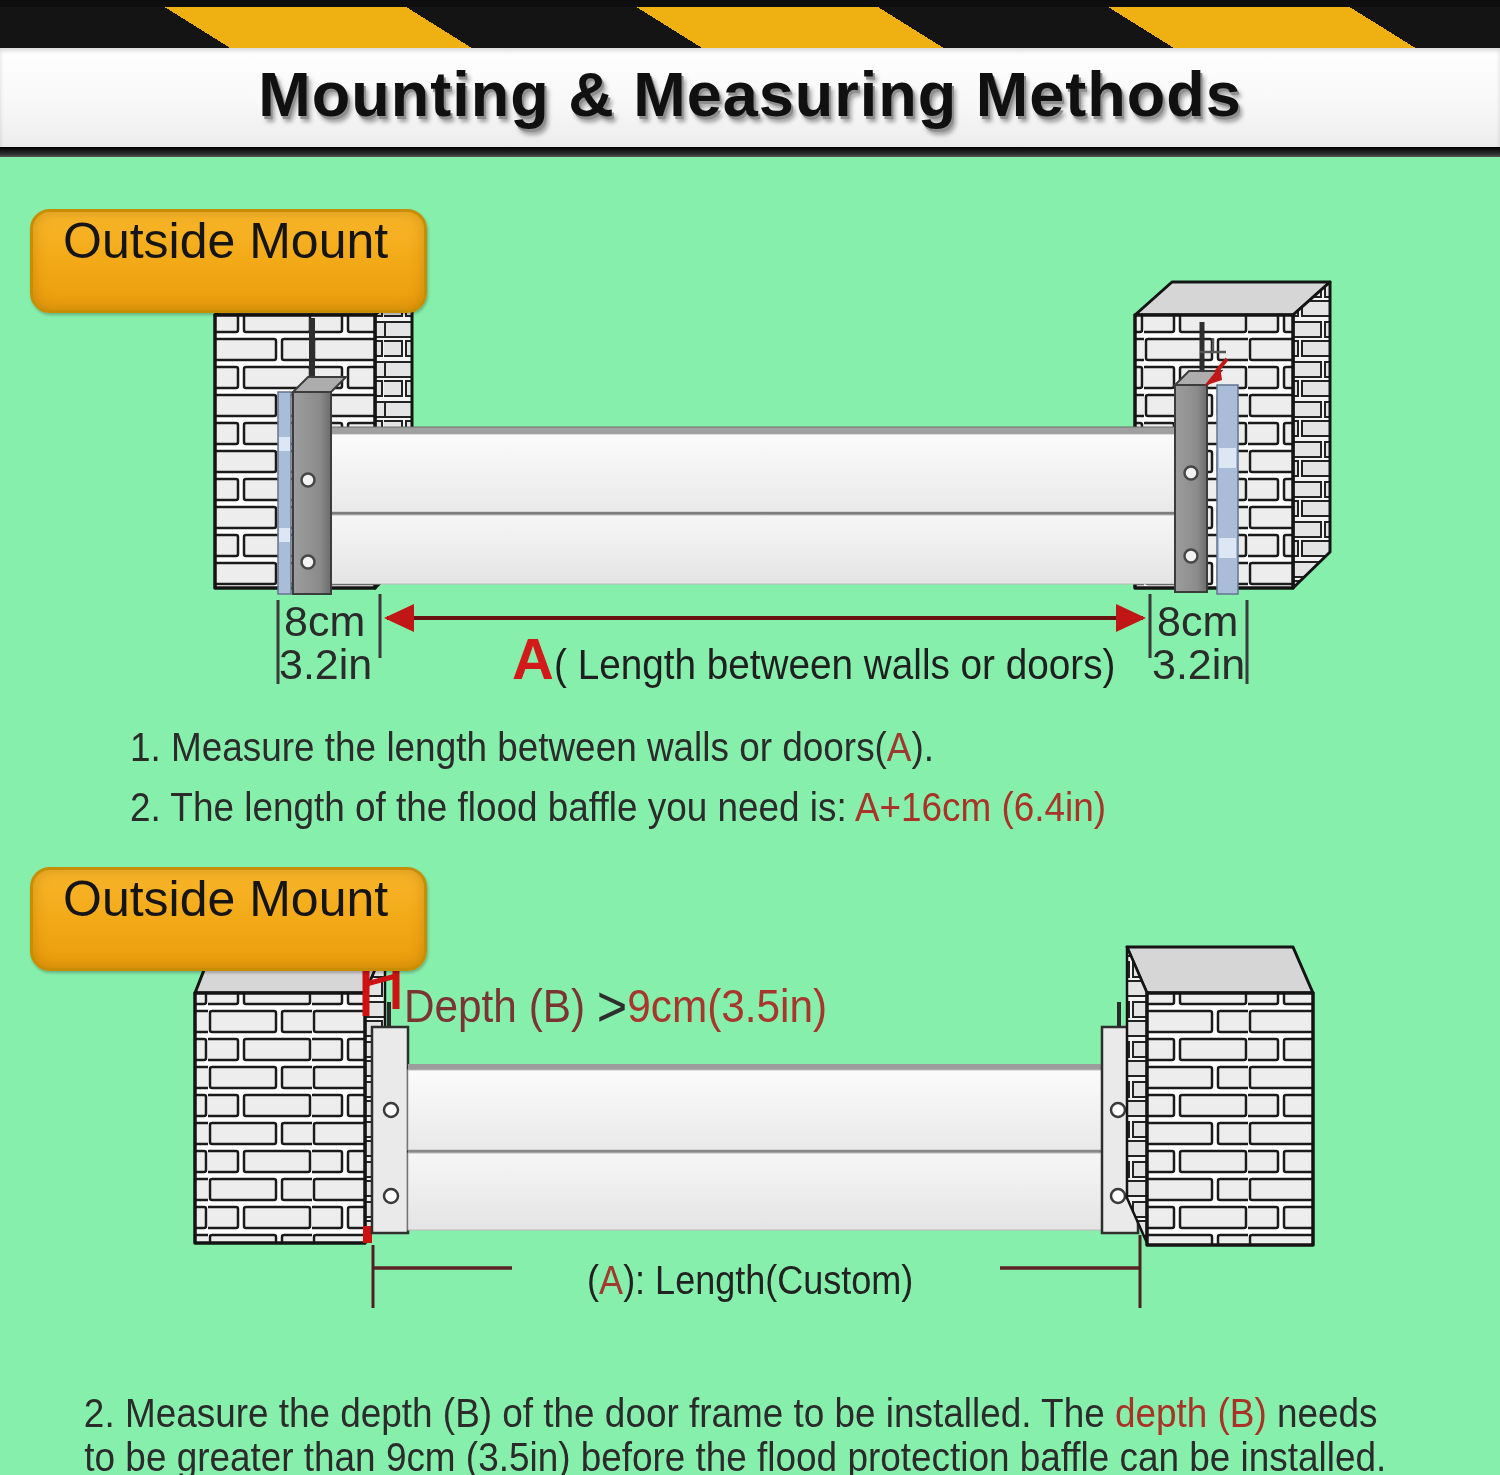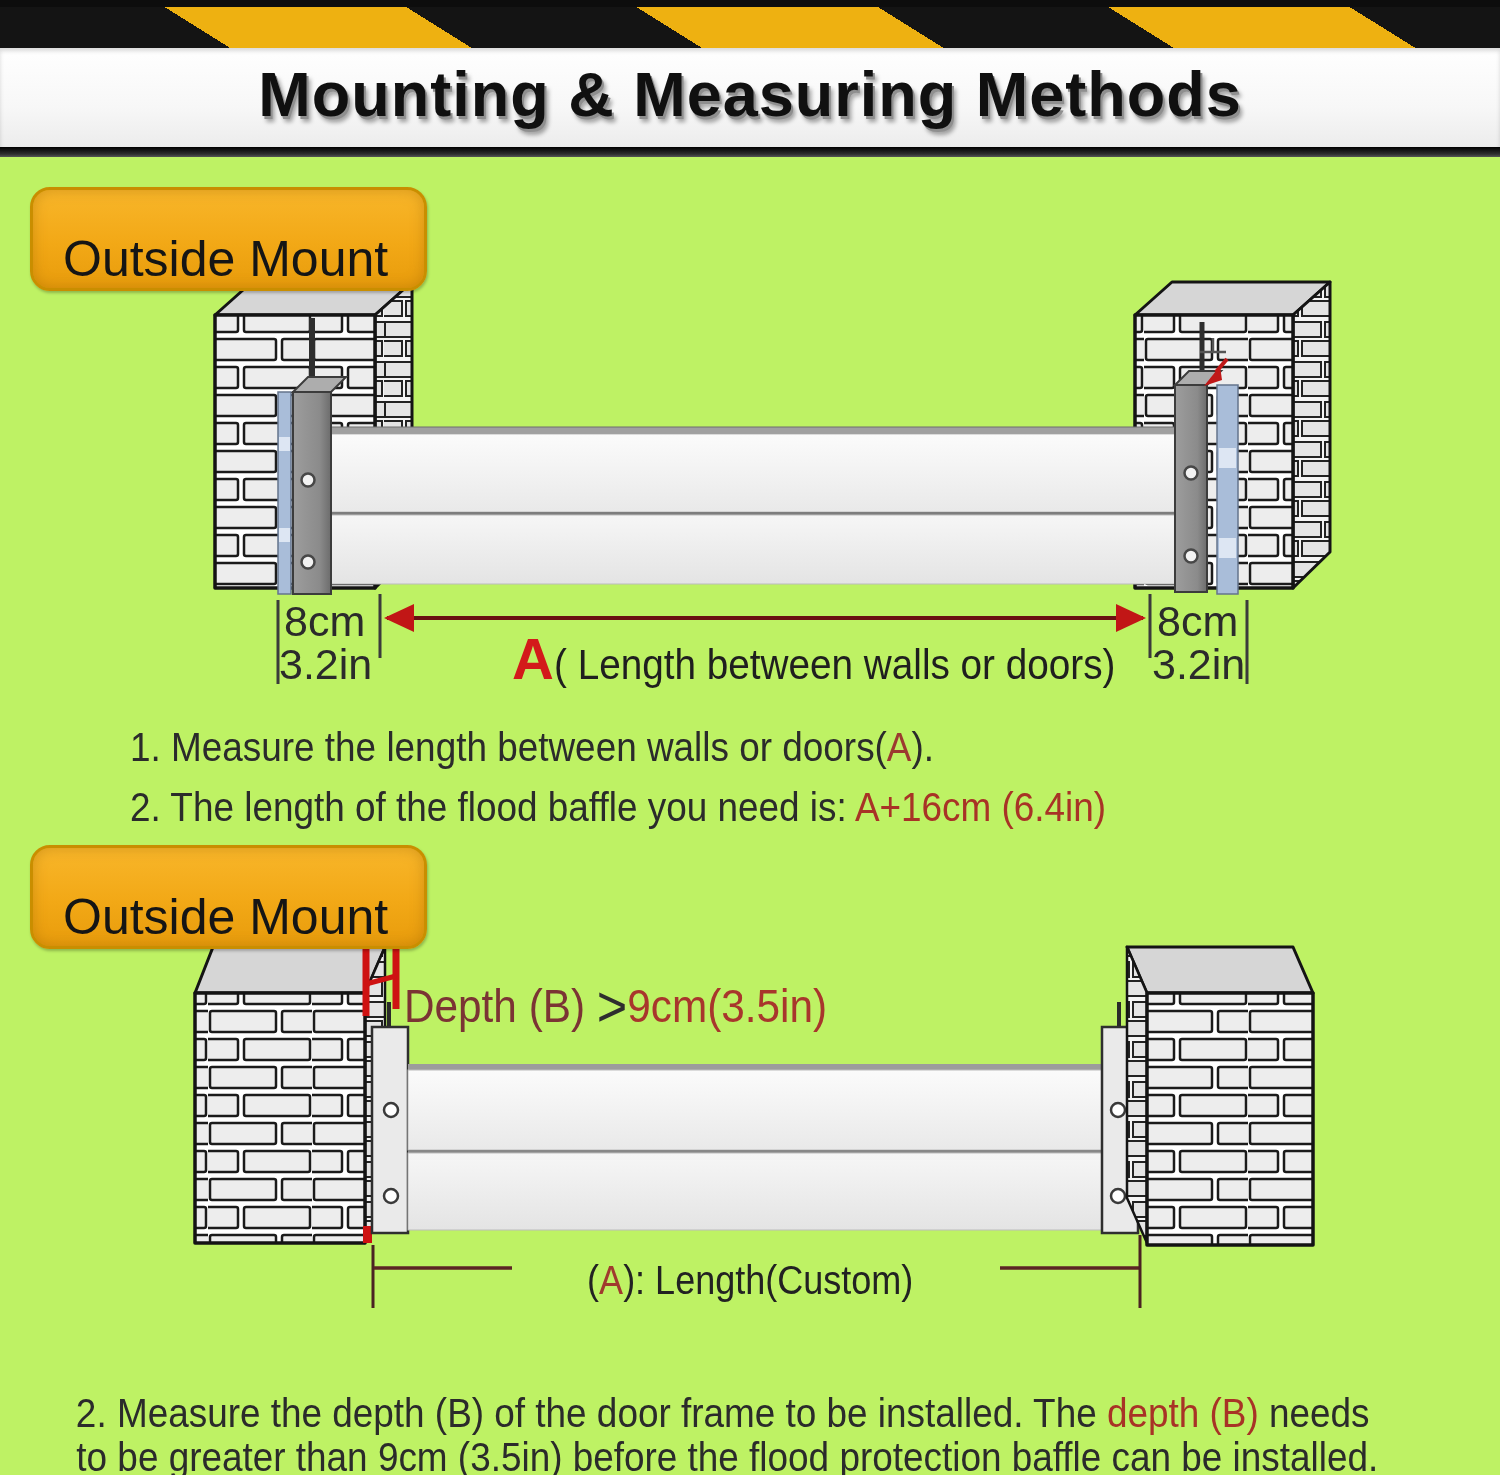--- a/index.html
+++ b/index.html
@@ -1,53 +1,53 @@
 <!DOCTYPE html>
 <html><head>
 <meta charset="utf-8">
 <style>
   html,body{margin:0;padding:0;background:#fff;}
-  .page{position:relative;width:1500px;height:1475px;background:#bef264;overflow:hidden;
+  .page{position:relative;width:1500px;height:1475px;background:#86efac;overflow:hidden;
         font-family:"Liberation Sans", sans-serif;color:#222;}
   
   .hazard{position:absolute;left:0;top:0;width:1500px;height:48px;
           background:repeating-linear-gradient(32deg,#141414 0 122px,#eeb111 122px 250px);}
   .hazard-topbar{position:absolute;left:0;top:0;width:1500px;height:7px;background:#0d0d0d;}
   .titleband{position:absolute;left:0;top:48px;width:1500px;height:99px;
              background:linear-gradient(180deg,#ffffff 0%,#f7f7f7 60%,#ececec 100%);
              box-shadow:0 3px 4px rgba(0,0,0,.15) inset;}
   .title{position:absolute;left:0;top:58px;width:1500px;text-align:center;
          font-size:63px;font-weight:bold;letter-spacing:1px;color:#101010;
          text-shadow:2px 3px 0 #8f8f8f,4px 6px 4px rgba(0,0,0,.35);}
   .rule{position:absolute;left:0;top:147px;width:1500px;height:10px;
         background:linear-gradient(180deg,#000 0%,#2e2e2e 70%,#555 100%);}
   
   .badge{position:absolute;left:30px;width:397px;height:104px;box-sizing:border-box;
          background:linear-gradient(180deg,#f8b62a 0%,#f2a816 55%,#e89c0c 100%);
          border:3px solid #c98e00;border-radius:20px;
          box-shadow:inset 0 0 14px rgba(140,90,0,.35),1px 2px 3px rgba(0,0,0,.25);
-         display:flex;align-items:flex-end;padding-left:30px;
-         font-size:50px;color:#151515;}
+         display:flex;align-items:flex-start;padding-left:30px;
+         font-size:50px;color:#151515;margin-top:22px;}
   
   .txt{position:absolute;white-space:nowrap;}
   .narrow{display:inline-block;transform:scaleX(.9);transform-origin:left center;}
   .narrowc{display:inline-block;transform:scaleX(.9);transform-origin:center center;}
   .dim{font-size:43px;color:#2b2b2b;}
   .step{font-size:41px;color:#2b2b2b;text-align:center;}
   .red{color:#a83326;}
   .reda{color:#9c3a30;}
   .span-label{font-size:43px;color:#1f1f1f;}
   .span-label .big-a{font-size:58px;font-weight:bold;color:#d31a1a;}
   .depth-label{font-size:47px;}
   .depth-pre{color:#7b3434;}
   .depth-gt{font-size:58px;color:#2e2e2e;vertical-align:-4px;}
   .depth-val{color:#a8362c;}
   .len-label{font-size:40px;color:#222;text-align:center;}
   .len-label .a{color:#a03a2e;}
-  .center{left:4px;width:1212px;text-align:center;}
+  .center{left:12px;width:1212px;text-align:center;}
   svg.art{position:absolute;left:0;top:0;pointer-events:none;}
 </style>
 </head>
 <body>
 
 <div class="page">
 
   <div class="hazard"></div>
   <div class="hazard-topbar"></div>
   <div class="titleband"></div>

